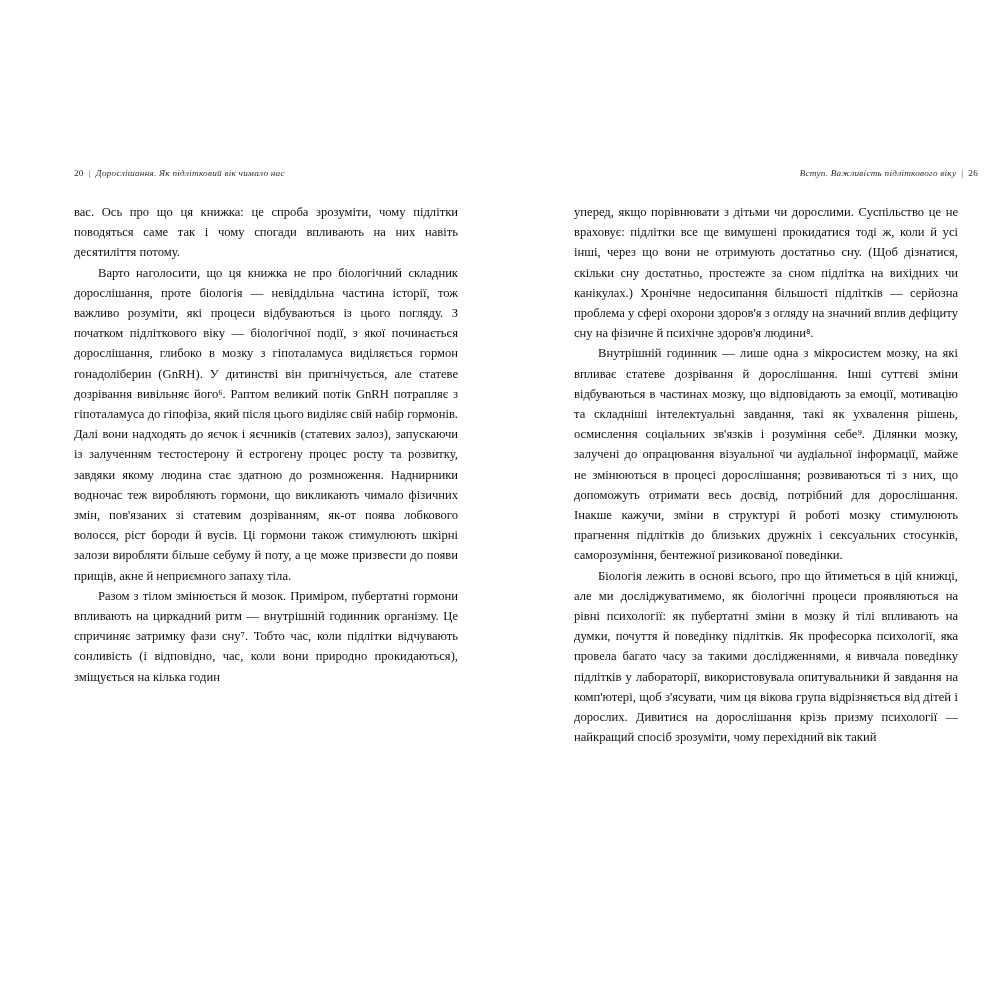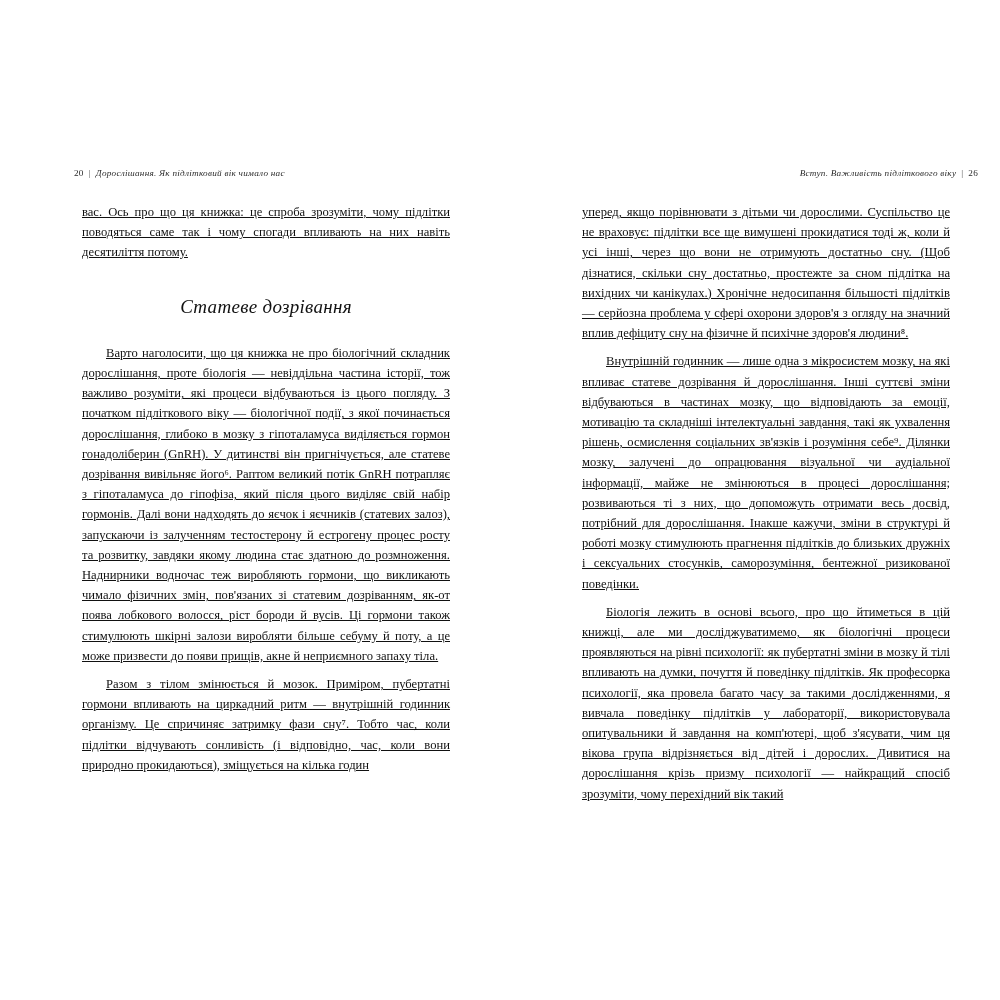--- a/index.html
+++ b/index.html
@@ -72,23 +72,22 @@
   .body-col {
     width: 384px;
     font-size: 12.6px;
     line-height: 20.2px;
     text-align: justify;
     text-justify: inter-word;
     hyphens: auto;
     color: #111111;
   }
   .body-col p {
-    margin: 8px;
+    margin: 0;
     text-indent: 24px;
-    text-decoration: underline;
   }
   .body-col p.no-indent {
     text-indent: 0;
   }
   h2.section-title {
     font-family: "Liberation Serif", serif;
     font-style: italic;
     font-weight: normal;
     font-size: 19px;
     text-align: center;
@@ -106,21 +105,20 @@
     <div class="page-half left-half">
       <div class="running-head left">
         <span class="folio">20</span>
         <span class="rh-sep">|</span>
         <span class="rh-title">Дорослішання. Як підлітковий вік чимало нас</span>
       </div>
 
       <div class="body-col">
         <p class="no-indent">вас. Ось про що ця книжка: це спроба зрозуміти, чому підлітки поводяться саме так і чому спогади впливають на них навіть десятиліття потому.</p>
 
-        <h2 class="section-title">Статеве дозрівання</h2>
 
         <p>Варто наголосити, що ця книжка не про біологічний складник дорослішання, проте біологія — невіддільна частина історії, тож важливо розуміти, які процеси відбуваються із цього погляду. З початком підліткового віку — біологічної події, з якої починається дорослішання, глибоко в мозку з гіпоталамуса виділяється гормон гонадоліберин (GnRH). У дитинстві він пригнічується, але статеве дозрівання вивільняє його⁶. Раптом великий потік GnRH потрапляє з гіпоталамуса до гіпофіза, який після цього виділяє свій набір гормонів. Далі вони надходять до яєчок і яєчників (статевих залоз), запускаючи із залученням тестостерону й естрогену процес росту та розвитку, завдяки якому людина стає здатною до розмноження. Наднирники водночас теж виробляють гормони, що викликають чимало фізичних змін, пов'язаних зі статевим дозріванням, як-от поява лобкового волосся, ріст бороди й вусів. Ці гормони також стимулюють шкірні залози виробляти більше себуму й поту, а це може призвести до появи прищів, акне й неприємного запаху тіла.</p>
         <p>Разом з тілом змінюється й мозок. Приміром, пубертатні гормони впливають на циркадний ритм — внутрішній годинник організму. Це спричиняє затримку фази сну⁷. Тобто час, коли підлітки відчувають сонливість (і відповідно, час, коли вони природно прокидаються), зміщується на кілька годин</p>
       </div>
     </div>
 
     <div class="page-half right-half">
       <div class="running-head right">
         <span class="rh-title">Вступ. Важливість підліткового віку</span>
         <span class="rh-sep">|</span>

